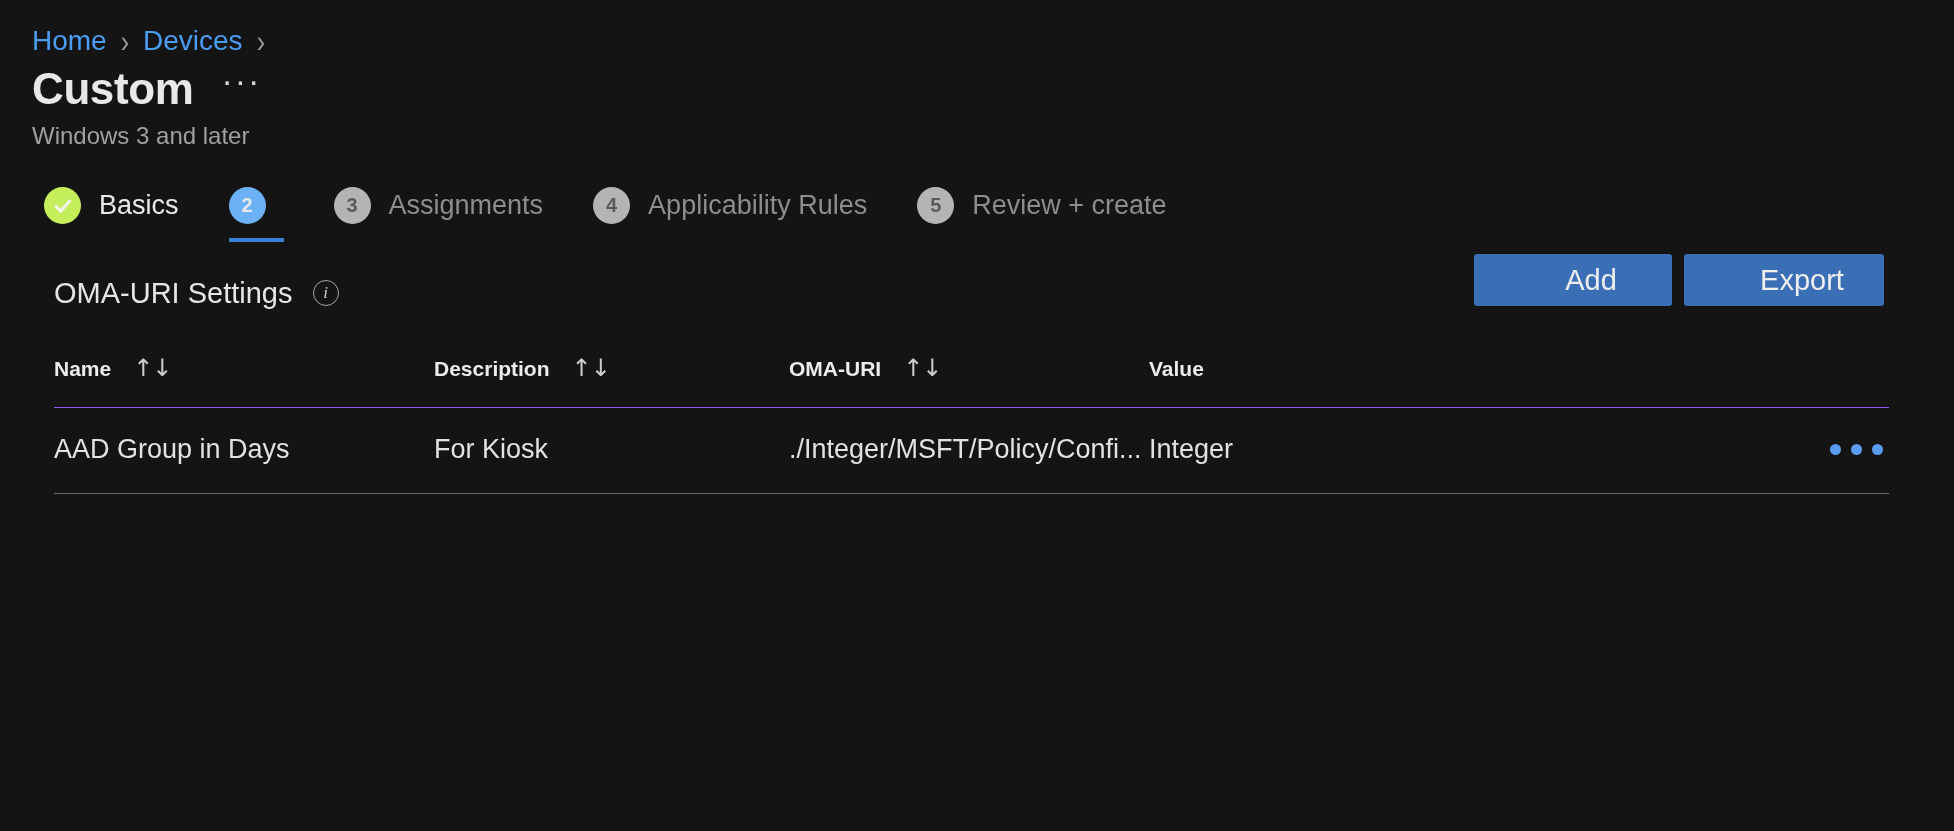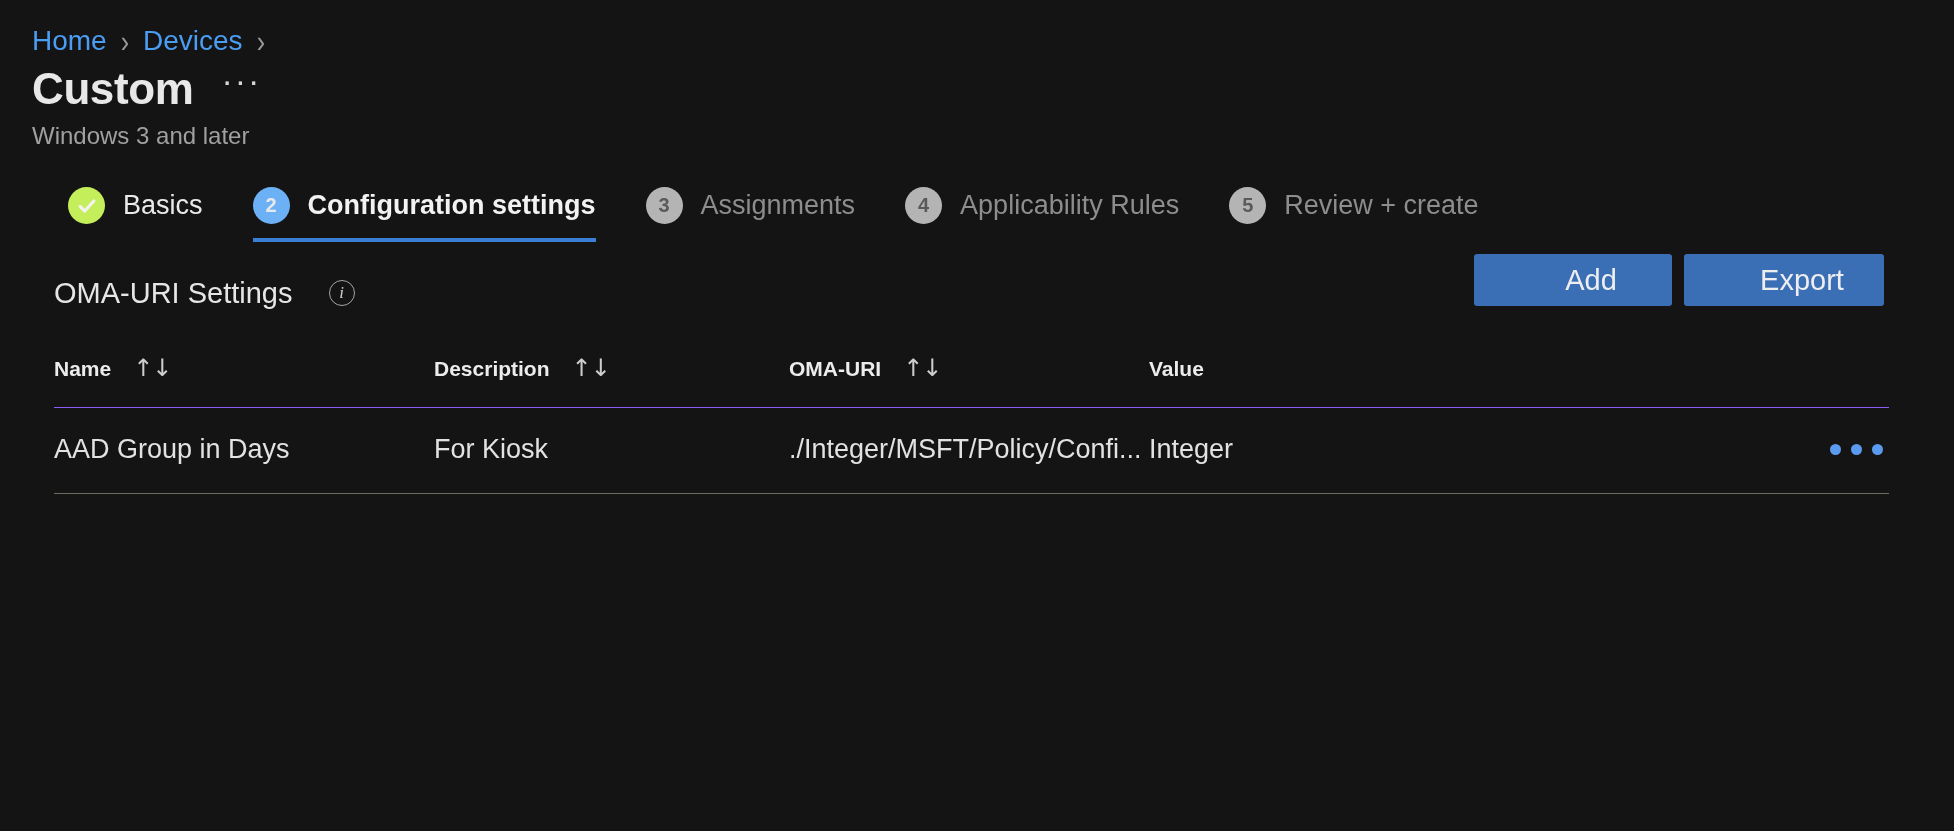--- a/index.html
+++ b/index.html
@@ -69,21 +69,21 @@
   .subtitle {
     color: #a0a0a0;
     font-size: 24px;
     padding: 10px 0 0 32px;
   }
 
   
   .tabs {
     display: flex;
     align-items: flex-end;
-    padding: 46px 0 0 68px;
+    padding: 46px 0 0 44px;
     height: 92px;
   }
   .tab {
     display: flex;
     align-items: center;
     cursor: pointer;
     padding: 0 0 18px 0;
     margin-right: 50px;
     position: relative;
   }
@@ -118,21 +118,20 @@
     background: #3b7fd4;
   }
 
   
   .section-row {
     display: flex;
     align-items: center;
     padding: 22px 0 0 54px;
     height: 80px;
     position: relative;
-    gap: 16px;
   }
   .section-title {
     color: #e6e6e6;
     font-size: 29px;
   }
   .info-icon {
     width: 26px;
     height: 26px;
     border: 1.7px solid #a5a5a5;
     border-radius: 50%;
@@ -261,21 +260,20 @@
       <span class="badge badge-done">
         <svg width="22" height="22" viewBox="0 0 24 24" aria-hidden="true">
           <path d="M4.5 12.5 L9.5 17.5 L19.5 6.5" fill="none" stroke="#f3f3f3" stroke-width="3.4" stroke-linecap="round" stroke-linejoin="round"></path>
         </svg>
       </span>
       <span class="tab-label">Basics</span>
     </div>
 
     <div class="tab tab-active">
       <span class="badge badge-active">2</span>
-      <span class="tab-label">Configuration settings</span>
     </div>
 
     <div class="tab tab-idle">
       <span class="badge badge-idle">3</span>
       <span class="tab-label">Assignments</span>
     </div>
 
     <div class="tab tab-idle">
       <span class="badge badge-idle">4</span>
       <span class="tab-label">Applicability Rules</span>

